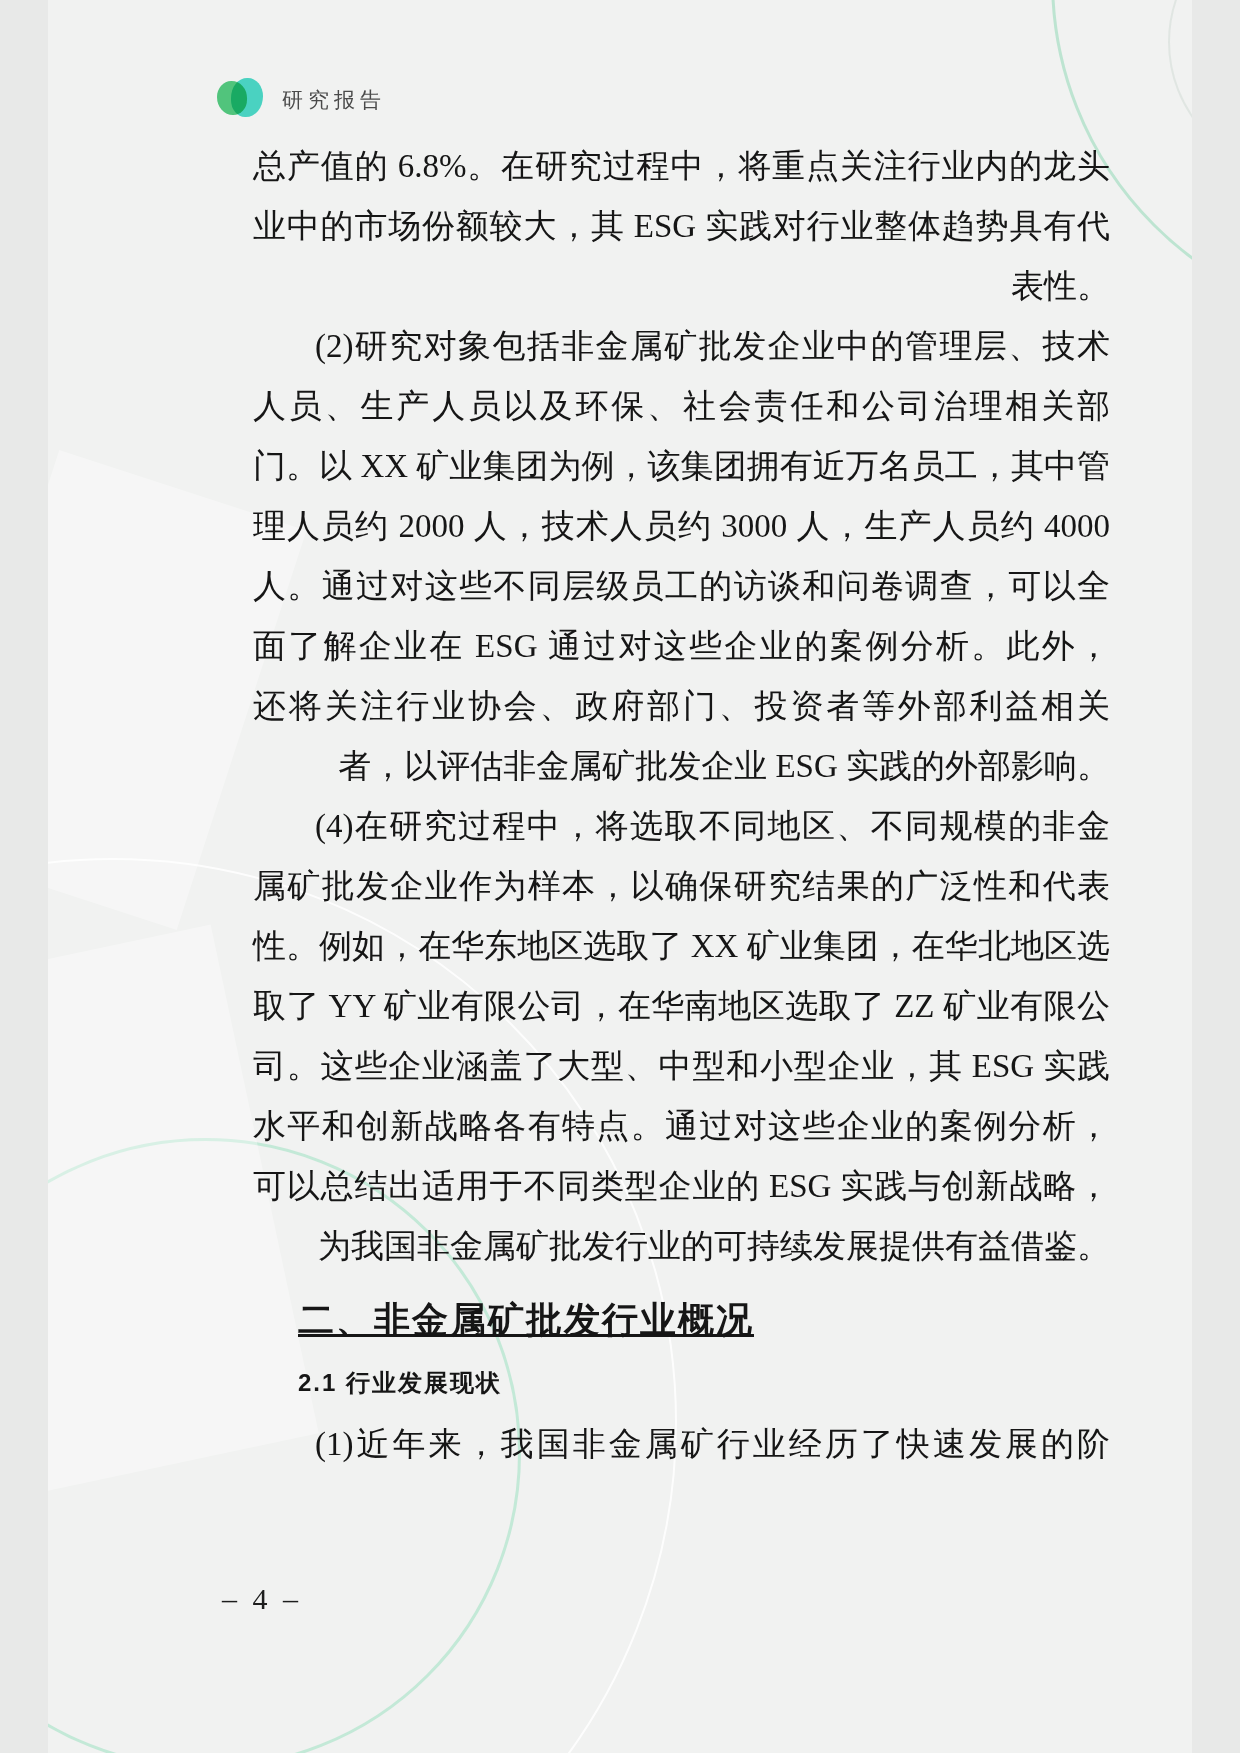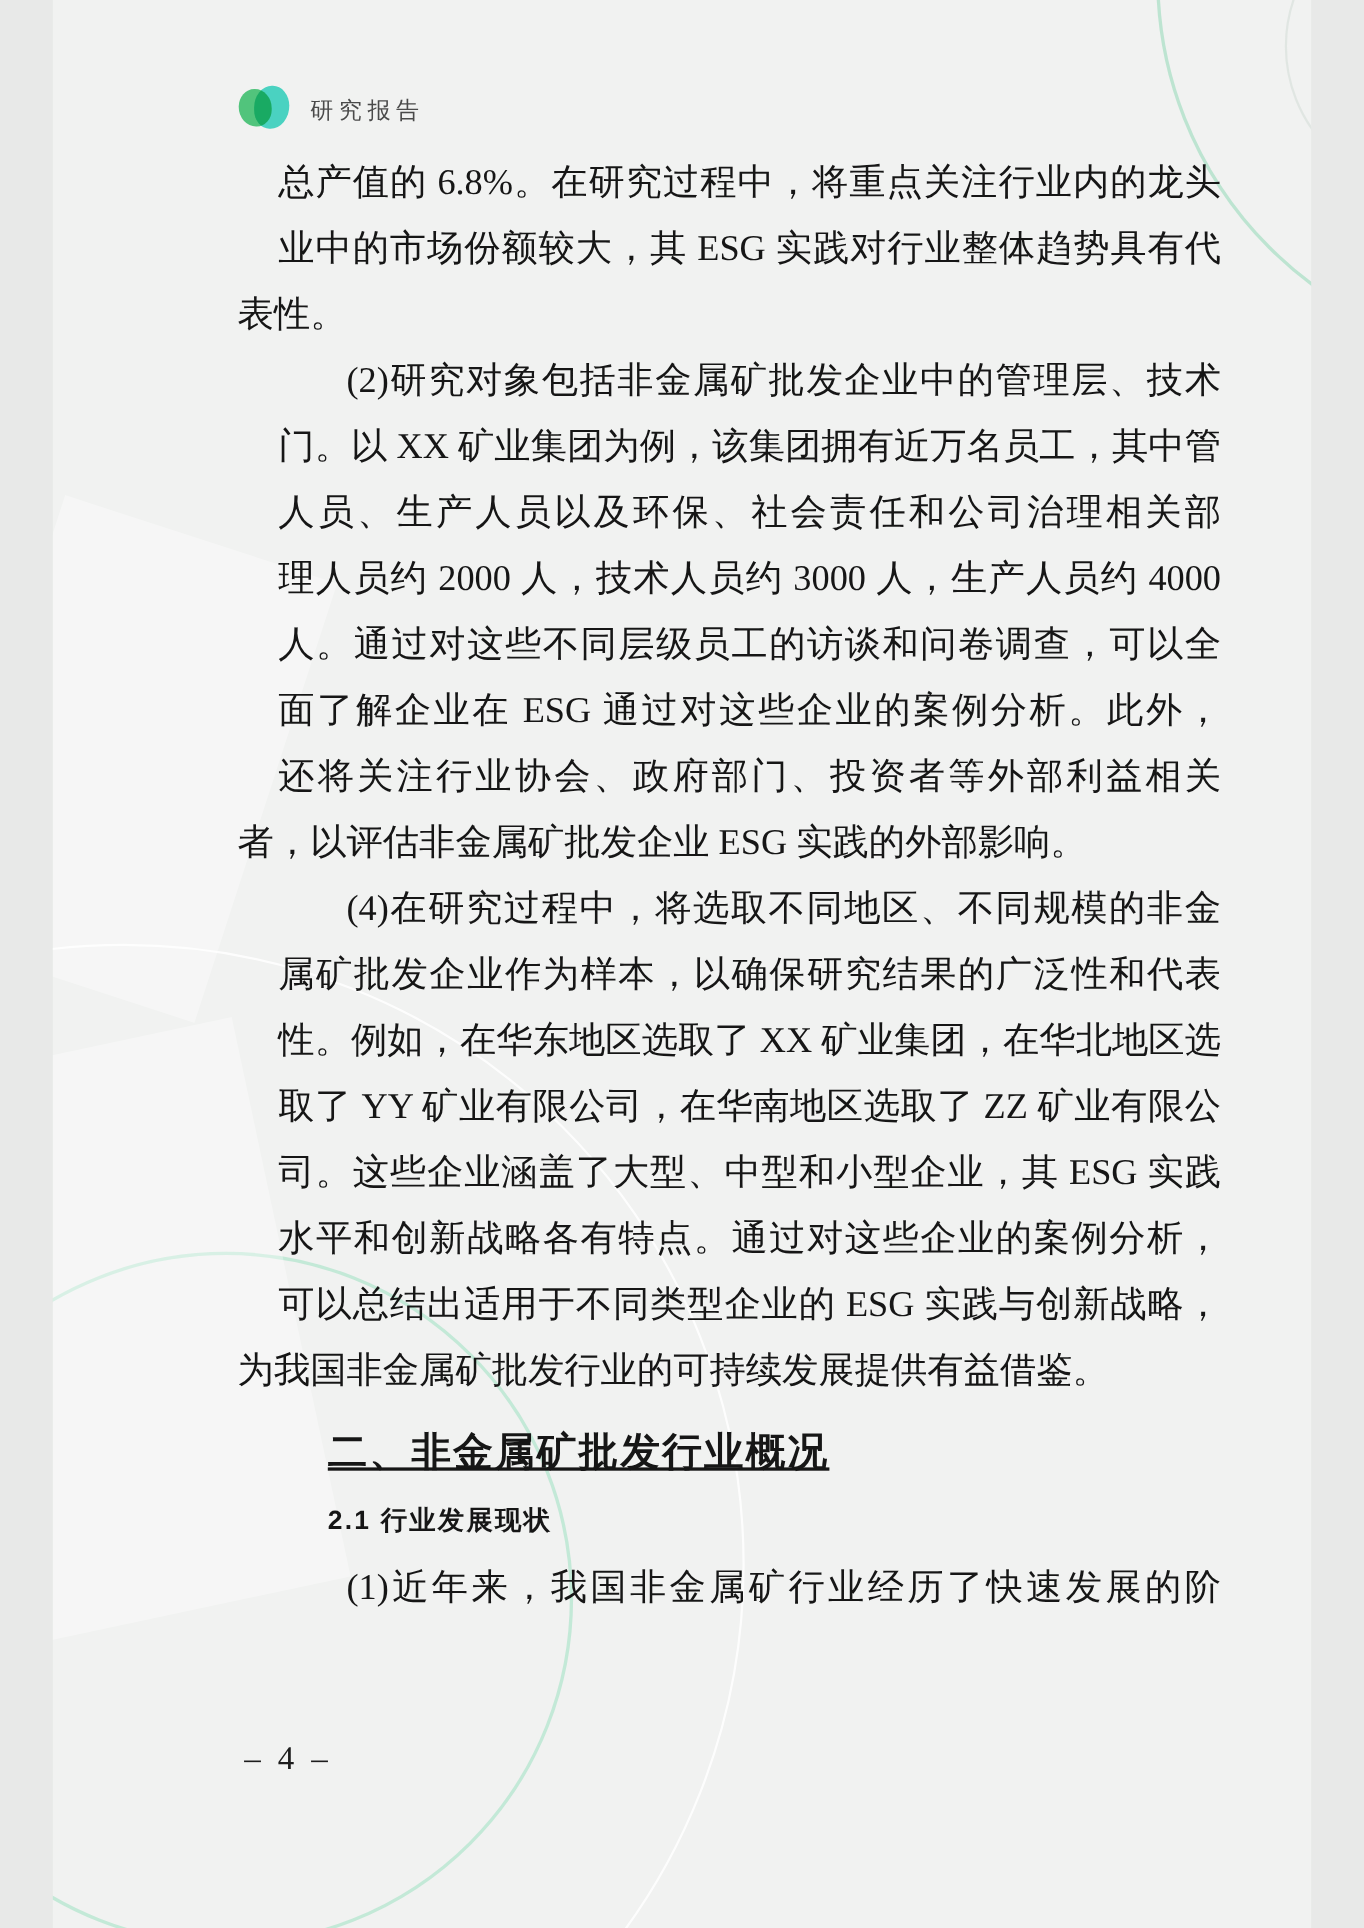--- a/index.html
+++ b/index.html
@@ -33,21 +33,21 @@
 
   
   .body-text{position:absolute;left:168px;top:136px;width:894px;}
   .line{
     height:60px;line-height:60px;
     font-size:33px;
     white-space:normal;
     overflow:visible;
   }
   .line.justify{text-align:justify;text-align-last:justify;margin-left:37px;}
-  .line.plain{text-align:left;}
+  .line.plain{text-align:right;}
   .line.indent{text-indent:62px;}
   .line.heading1{
     font-family:"Liberation Sans","DejaVu Sans",sans-serif;
     font-weight:bold;font-size:36px;
     padding-left:82px;height:64px;line-height:64px;margin-top:12px;
     letter-spacing:2px;
     text-decoration:underline;
   }
   .line.heading2{
     font-family:"Liberation Sans","DejaVu Sans",sans-serif;
@@ -77,22 +77,22 @@
     <div class="blob1"></div>
     <div class="blob2"></div>
   </div>
   <div class="brand">研究报告</div>
 
   <div class="body-text">
       <div class="line justify">总产值的 6.8%。在研究过程中，将重点关注行业内的龙头</div>
       <div class="line justify">业中的市场份额较大，其 ESG 实践对行业整体趋势具有代</div>
       <div class="line plain">表性。</div>
       <div class="line justify indent">(2)研究对象包括非金属矿批发企业中的管理层、技术</div>
+      <div class="line justify">人员、生产人员以及环保、社会责任和公司治理相关部</div>
       <div class="line justify">门。以 XX 矿业集团为例，该集团拥有近万名员工，其中管</div>
-      <div class="line justify">人员、生产人员以及环保、社会责任和公司治理相关部</div>
       <div class="line justify">理人员约 2000 人，技术人员约 3000 人，生产人员约 4000</div>
       <div class="line justify">人。通过对这些不同层级员工的访谈和问卷调查，可以全</div>
       <div class="line justify">面了解企业在 ESG 通过对这些企业的案例分析。此外，</div>
       <div class="line justify">还将关注行业协会、政府部门、投资者等外部利益相关</div>
       <div class="line plain">者，以评估非金属矿批发企业 ESG 实践的外部影响。</div>
       <div class="line justify indent">(4)在研究过程中，将选取不同地区、不同规模的非金</div>
       <div class="line justify">属矿批发企业作为样本，以确保研究结果的广泛性和代表</div>
       <div class="line justify">性。例如，在华东地区选取了 XX 矿业集团，在华北地区选</div>
       <div class="line justify">取了 YY 矿业有限公司，在华南地区选取了 ZZ 矿业有限公</div>
       <div class="line justify">司。这些企业涵盖了大型、中型和小型企业，其 ESG 实践</div>

